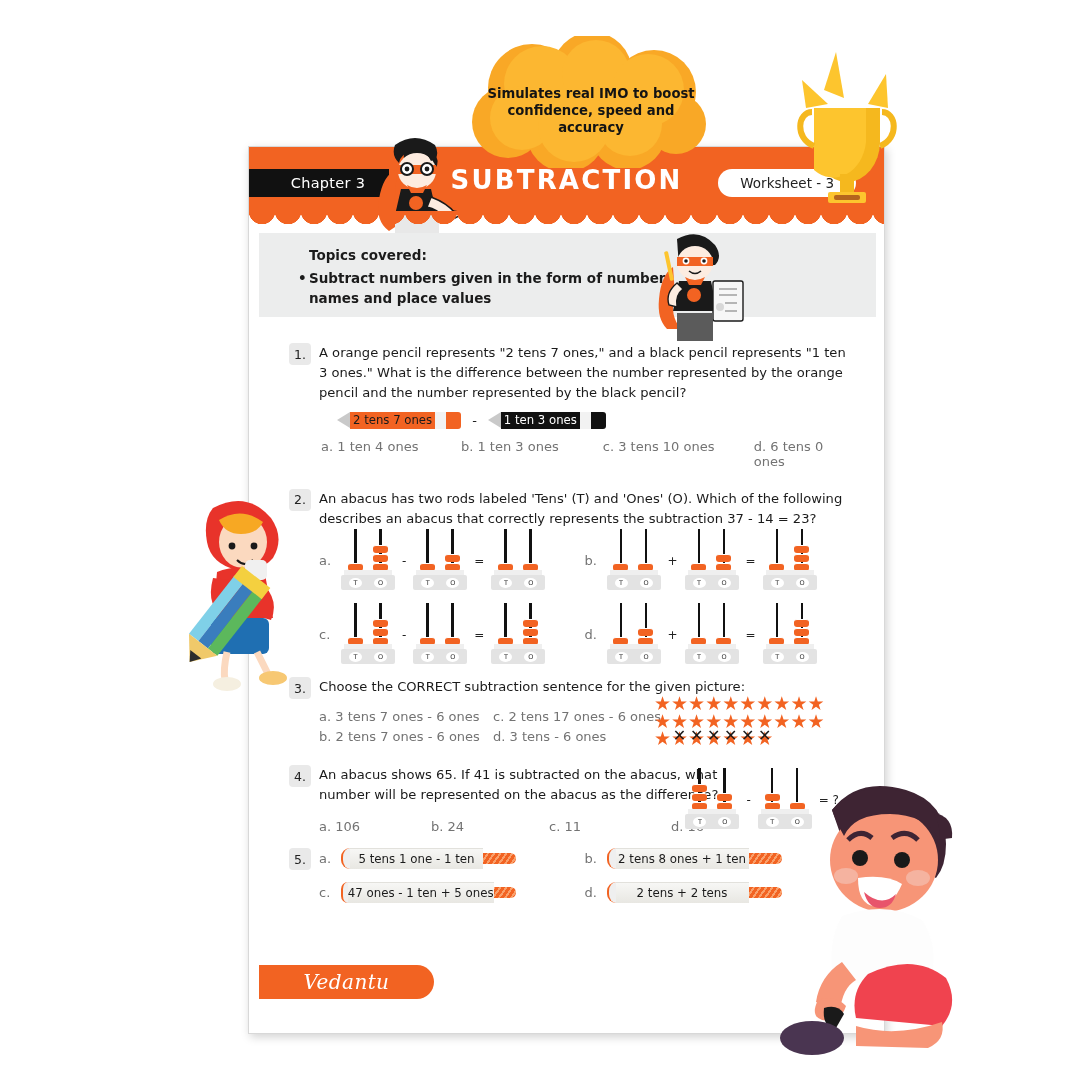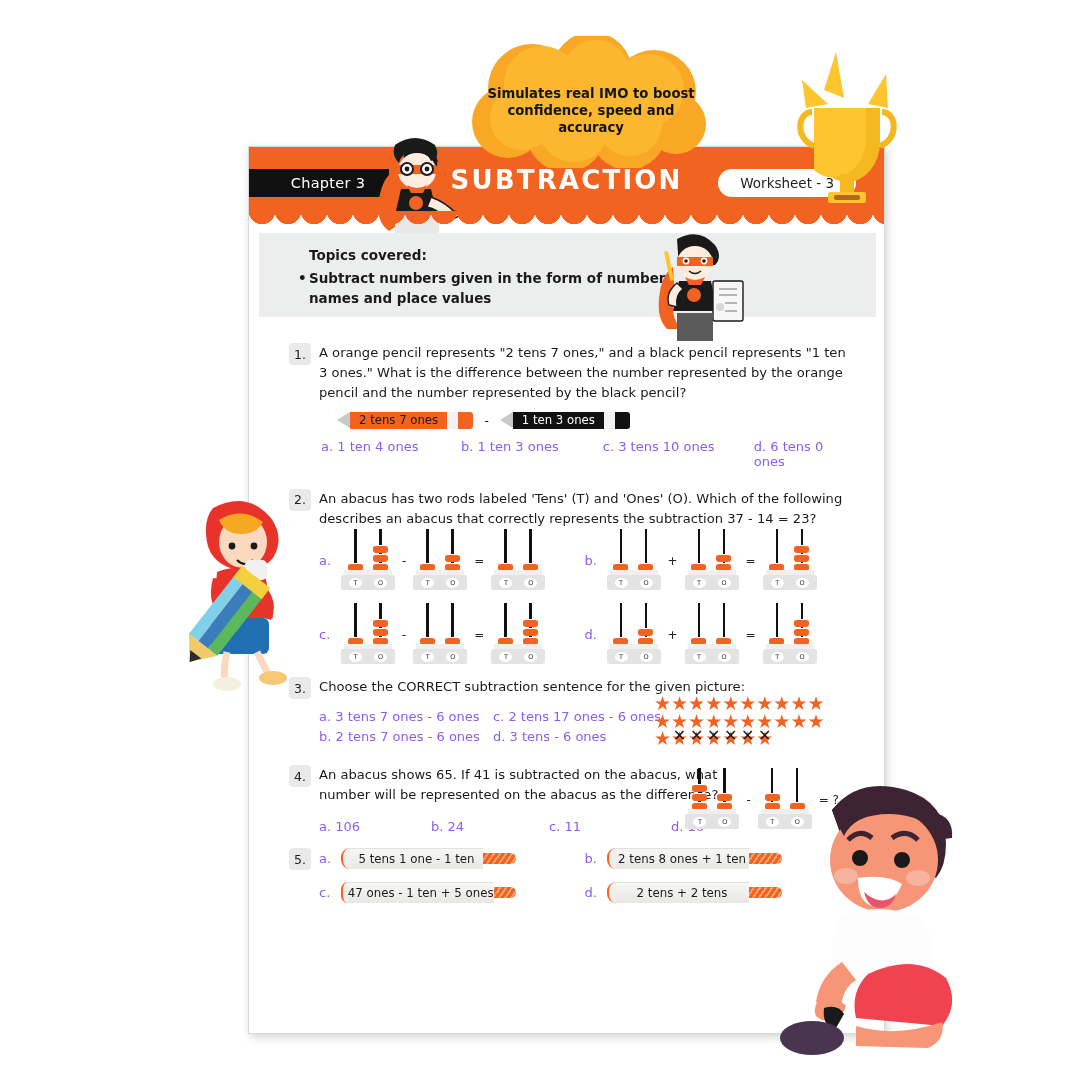--- a/index.html
+++ b/index.html
@@ -101,32 +101,32 @@
     position: absolute; left: 40px; width: 22px; height: 22px;
     background: #e9e9e9; border-radius: 4px;
     display: flex; align-items: center; justify-content: center;
     font-size: 12.5px; color: #222;
   }
   .qbody { margin-left: 32px; }
   .qtext {
     font-size: 13.1px; color: #1b1b1b; line-height: 1.52;
   }
   .opts-row { display: flex; margin-top: 10px; }
-  .opt { font-size: 13px; color: #8b5cf6; }
+  .opt { font-size: 13px; color: #737373; }
 
   
   .pencil-line { display: flex; align-items: center; margin: 9px 0 7px 18px; }
   .pencil { position: relative; height: 17px; display: flex; align-items: center; }
   .pc-tip {
     width: 0; height: 0;
     border-top: 8.5px solid transparent; border-bottom: 8.5px solid transparent;
     border-right: 13px solid #c9c9c9;
   }
   .pc-body {
-    height: 17px; padding: 0 9px;
+    height: 17px; padding: 0 3px;
     display: flex; align-items: center; justify-content: center;
     font-size: 11.7px; white-space: nowrap;
   }
   .pc-ferrule { width: 11px; height: 17px; background: #f2f2f2; }
   .pc-eraser { width: 15px; height: 17px; border-radius: 0 3px 3px 0; }
   .minus-sep { margin: 0 11px; font-size: 13px; color: #222; }
 
   
   .abacus { position: relative; width: 54px; height: 62px; }
   .ab-base {
@@ -617,20 +617,23 @@
                 <div class="cr-body">2 tens + 2 tens</div>
                 <div class="cr-nib"></div>
               </div>
             </div>
           </div>
       </div>
     </div>
 
   </div>
 
+  <div class="vd-pill">
+    <span>Vedantu</span>
+  </div>
 </div>
 
 <svg class="kid-left" viewBox="0 0 124 198">
   <path d="M30,14 q34,-18 58,10 q14,20 2,40 q-14,16 -36,12 q-26,-6 -30,-28 q-4,-22 6,-34 z" fill="#e8332a"></path>
   <ellipse cx="60" cy="48" rx="24" ry="26" fill="#fbd9bf"></ellipse>
   <path d="M36,26 q22,-14 44,2 q-6,12 -22,12 q-16,0 -22,-14 z" fill="#f7a823"></path>
   <circle cx="49" cy="52" r="3.4" fill="#1a1a1a"></circle>
     <circle cx="71" cy="52" r="3.4" fill="#1a1a1a"></circle>
   <path d="M54,66 q8,8 16,0" stroke="#1a1a1a" stroke-width="2" fill="none"></path>
   <path d="M34,78 q24,-10 48,2 l8,44 h-60 z" fill="#e8332a"></path>

